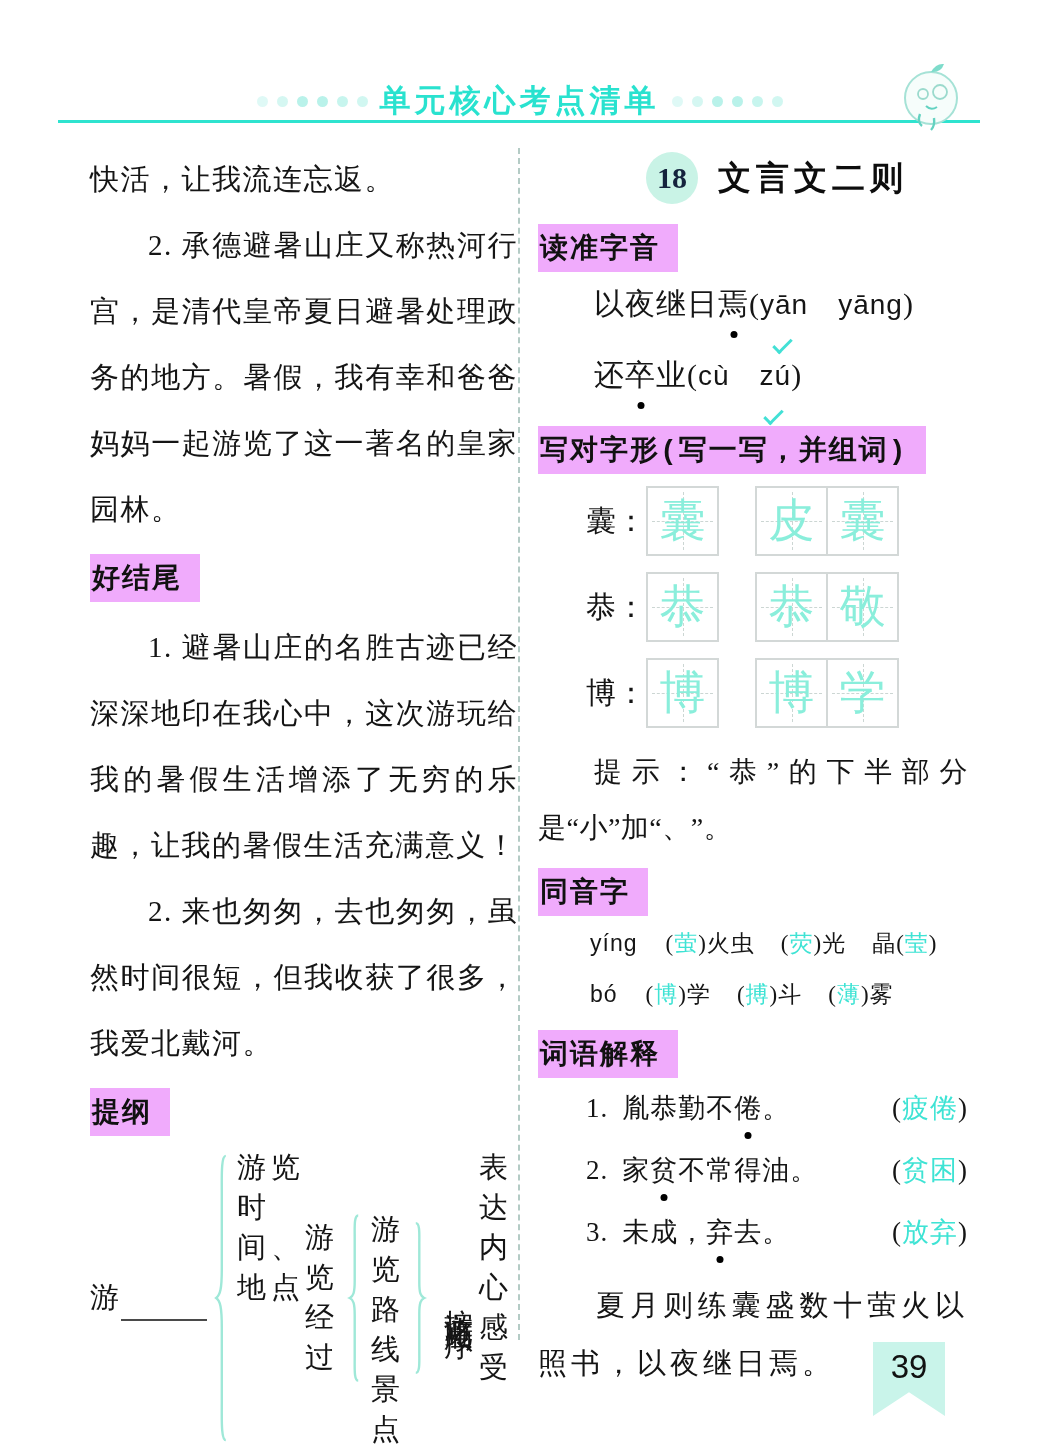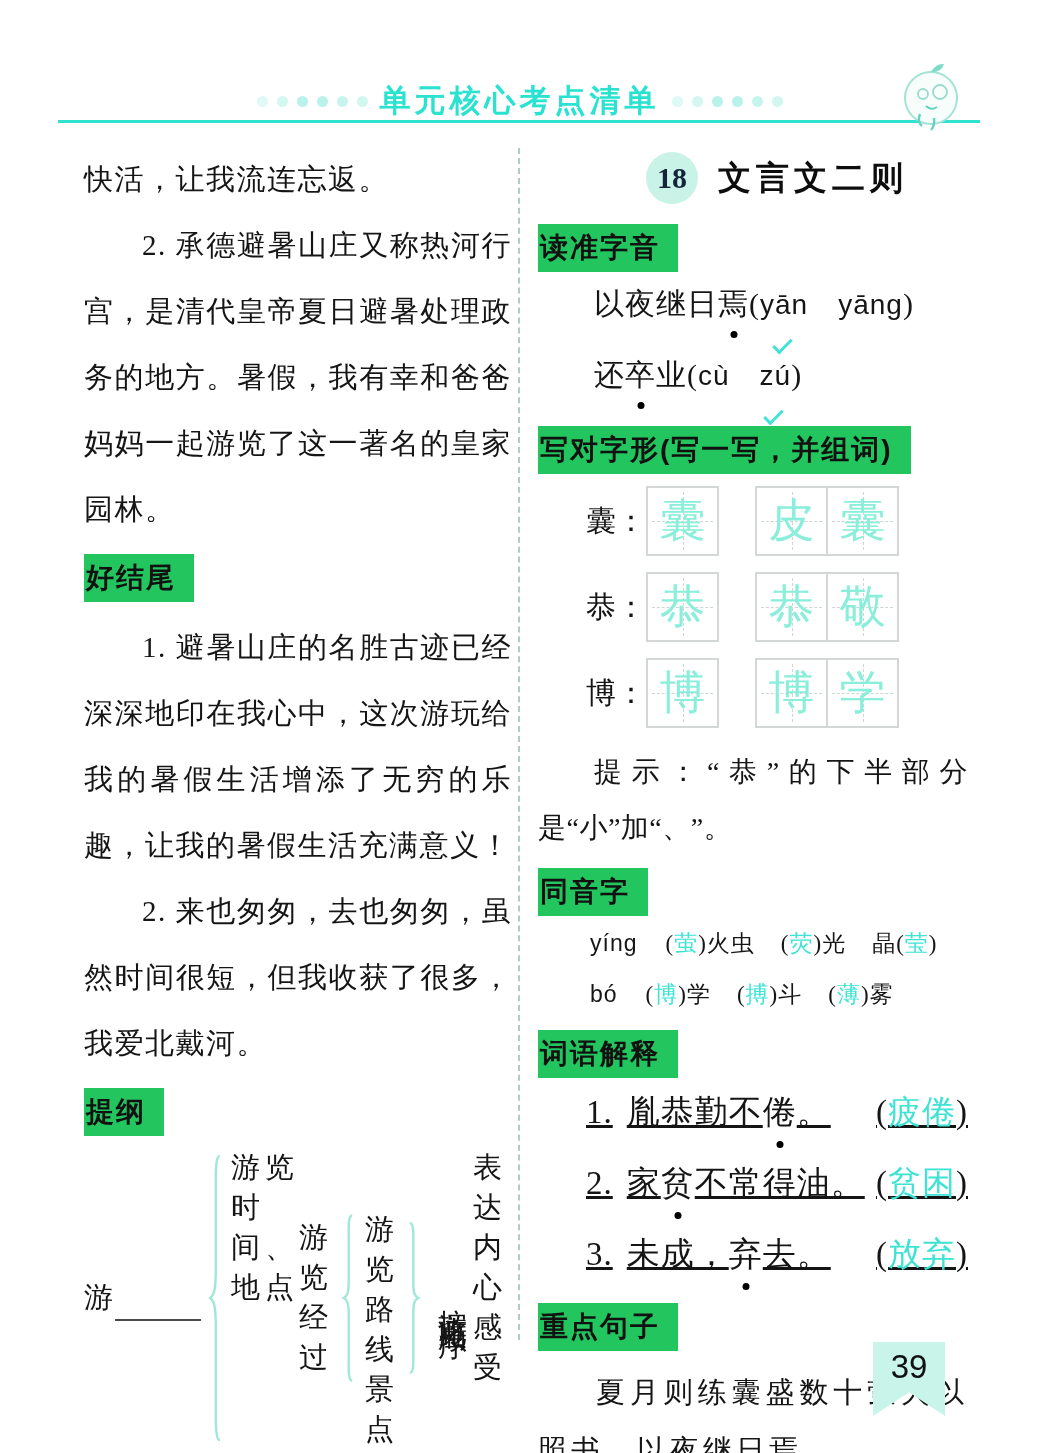--- a/index.html
+++ b/index.html
@@ -12,27 +12,27 @@
   .header-row { position:absolute; top:80px; left:0; width:100%; display:flex; justify-content:center; align-items:center; gap:12px; }
   .page-header-title { font-family:"Liberation Sans","DejaVu Sans",sans-serif; font-weight:bold; font-size:31px; letter-spacing:4px; color:#29e2cf; }
   .dots { display:flex; gap:9px; align-items:center; }
   .dots i { width:11px; height:11px; border-radius:50%; background:#b9f2ea; display:block; }
   .dots i:nth-child(1){ opacity:.45; } .dots i:nth-child(2){ opacity:.6; }
   .dots i:nth-child(5){ opacity:.8; } .dots i:nth-child(6){ opacity:.65; }
   .hrule { position:absolute; top:120px; left:58px; width:922px; height:3px; background:#2fe3cf; }
   .mascot { position:absolute; left:898px; top:56px; }
   
   .divider { position:absolute; left:518px; top:148px; height:1192px; border-left:2px dashed #b4cbc5; }
-  .col-left  { position:absolute; left:84px;  top:146px; width:428px; }
+  .col-left  { position:absolute; left:90px;  top:146px; width:428px; }
   .col-right { position:absolute; left:538px; top:148px; width:430px; }
   
   .para { font-size:29px; line-height:66px; letter-spacing:1.5px; text-align:justify; }
   .indent { text-indent:2em; }
-  .sec-h { font-family:Liberation Sans, sans-serif; font-weight:bold; font-size:28px;
-           letter-spacing:2px; background:#22c55e; width:fit-content; padding:5px 18px 5px 2px; margin:12px 0 12px; color:#111; }
+  .sec-h { font-family:Liberation Mono, monospace; font-weight:bold; font-size:28px;
+           letter-spacing:2px; background:#f0abfc; width:fit-content; padding:5px 18px 5px 2px; margin:12px 0 12px; color:#111; }
   .teal { color:#3ee3d4; }
   .rel { position:relative; display:inline-block; }
   .dot-mark { position:absolute; left:50%; bottom:-13px; transform:translateX(-50%); width:7px; height:7px; border-radius:50%; background:#000; }
   .check-mark { position:absolute; left:50%; bottom:-28px; width:19px; height:10px;
                 border-left:3px solid #42e0d5; border-bottom:3px solid #42e0d5; transform:translateX(-58%) rotate(-45deg); }
   
   .outline { display:flex; align-items:center; margin-top:4px; }
   .o-root { display:flex; align-items:center; font-size:29px; }
   .o-blank { width:86px; height:30px; border-bottom:2px solid #4a4a4a; margin-left:2px; transform:translateY(8px); }
   .brace { flex:none; }
@@ -59,21 +59,21 @@
            display:flex; align-items:center; justify-content:center; background:#fff; }
   .wcell::before { content:""; position:absolute; left:4px; right:4px; top:50%; border-top:1px dashed #ccd6d3; }
   .wcell::after  { content:""; position:absolute; top:4px; bottom:4px; left:50%; border-left:1px dashed #ccd6d3; }
   .wchar { position:relative; z-index:1; font-size:46px; color:#8aeedb; }
   .wpair { display:flex; } .wpair .wcell + .wcell { margin-left:-2px; }
   .gap36 { width:36px; flex:none; }
   .hint { font-size:28px; line-height:56px; letter-spacing:.5px; text-indent:2em; margin:2px 0 6px; text-align:justify; }
   .hom-row { margin:0 0 20px 52px; font-size:23px; letter-spacing:1px; }
   .hom-py { font-family:"Liberation Sans","DejaVu Sans",sans-serif; margin-right:28px; }
   .hom-g { margin-right:26px; }
-  .exp-row { display:flex; justify-content:space-between; align-items:flex-end; margin:0 0 26px 48px; font-size:33px; letter-spacing:1px;text-decoration:underline; }
+  .exp-row { display:flex; justify-content:space-between; align-items:flex-end; margin:0 0 26px 48px; font-size:27px; letter-spacing:1px; }
   .exp-num { margin-right:14px; }
   .sentence { font-size:29px; line-height:58px; letter-spacing:4px; text-indent:2em; text-align:justify; }
   
   .ribbon { position:absolute; left:873px; top:1342px; width:72px; height:74px; background:#c9f4ea;
             clip-path:polygon(0 0,100% 0,100% 100%,50% 68%,0 100%);
             display:flex; justify-content:center; font-family:"Liberation Sans","DejaVu Sans",sans-serif;
             font-size:33px; color:#111; padding-top:6px; }
 </style>
 </head>
 <body>
@@ -235,21 +235,20 @@
     </div>
     <div class="exp-row">
       <span><span class="exp-num">2.</span><span>家</span><span class="rel"><span>贫</span><i class="dot-mark"></i></span><span>不常得油。</span></span>
       <span><span>(</span><span class="teal">贫困</span><span>)</span></span>
     </div>
     <div class="exp-row">
       <span><span class="exp-num">3.</span><span>未成，</span><span class="rel"><span>弃</span><i class="dot-mark"></i></span><span>去。</span></span>
       <span><span>(</span><span class="teal">放弃</span><span>)</span></span>
     </div>
 
-    <div class="sec-h">重点句子</div>
     <p class="sentence">夏月则练囊盛数十萤火以照书，以夜继日焉。</p>
   </div>
 
   <div class="ribbon">
     <span>39</span>
   </div>
 
 </div>
 
 </body></html>

